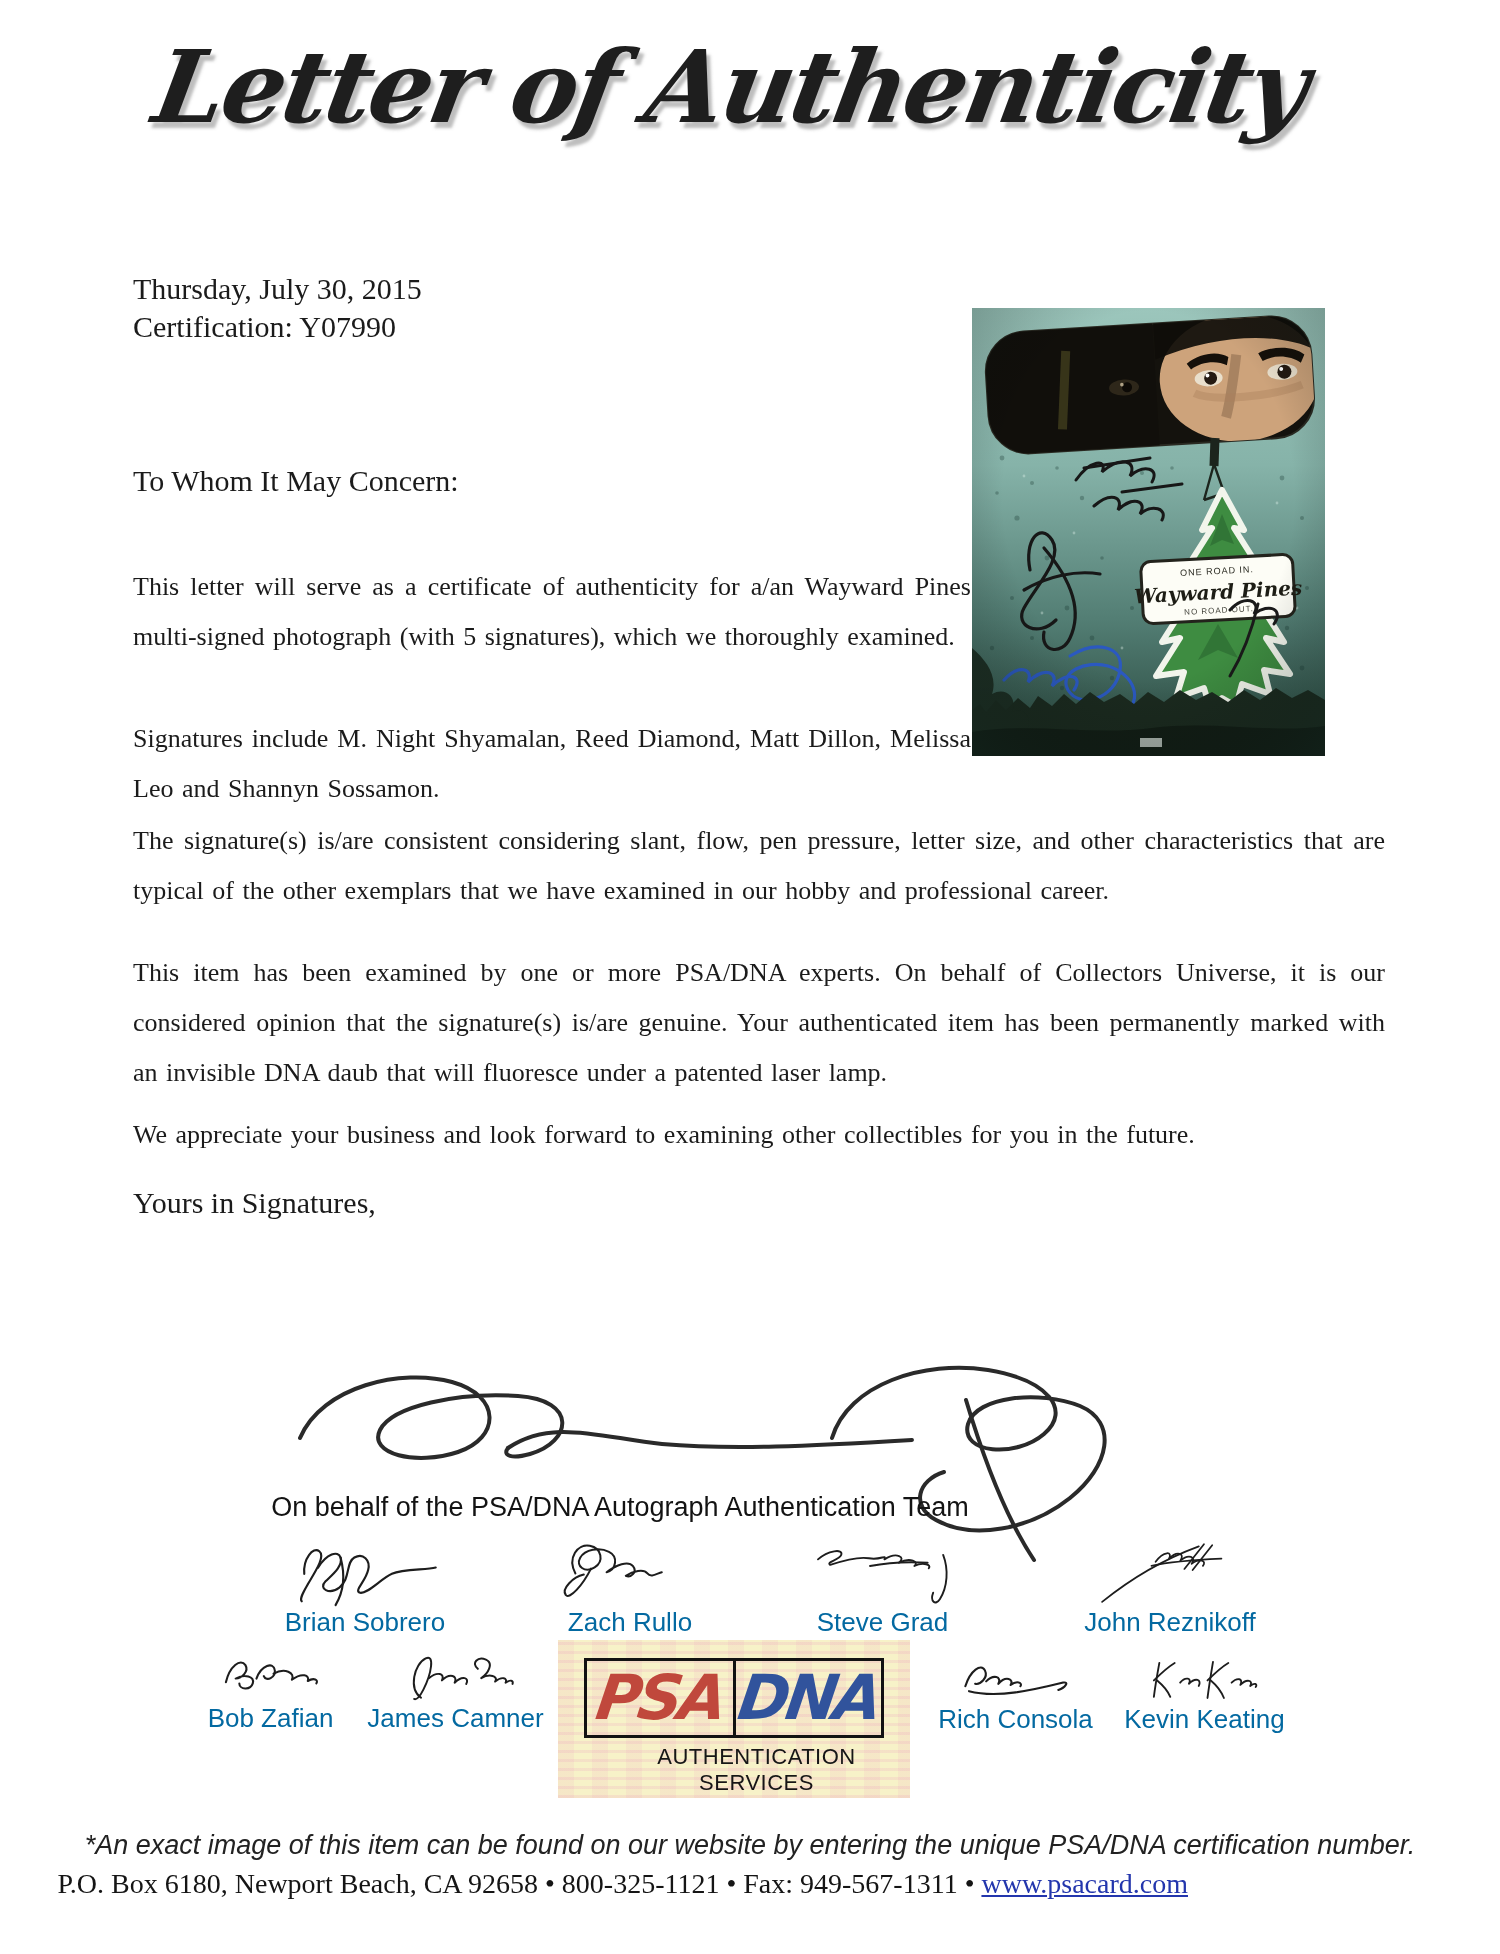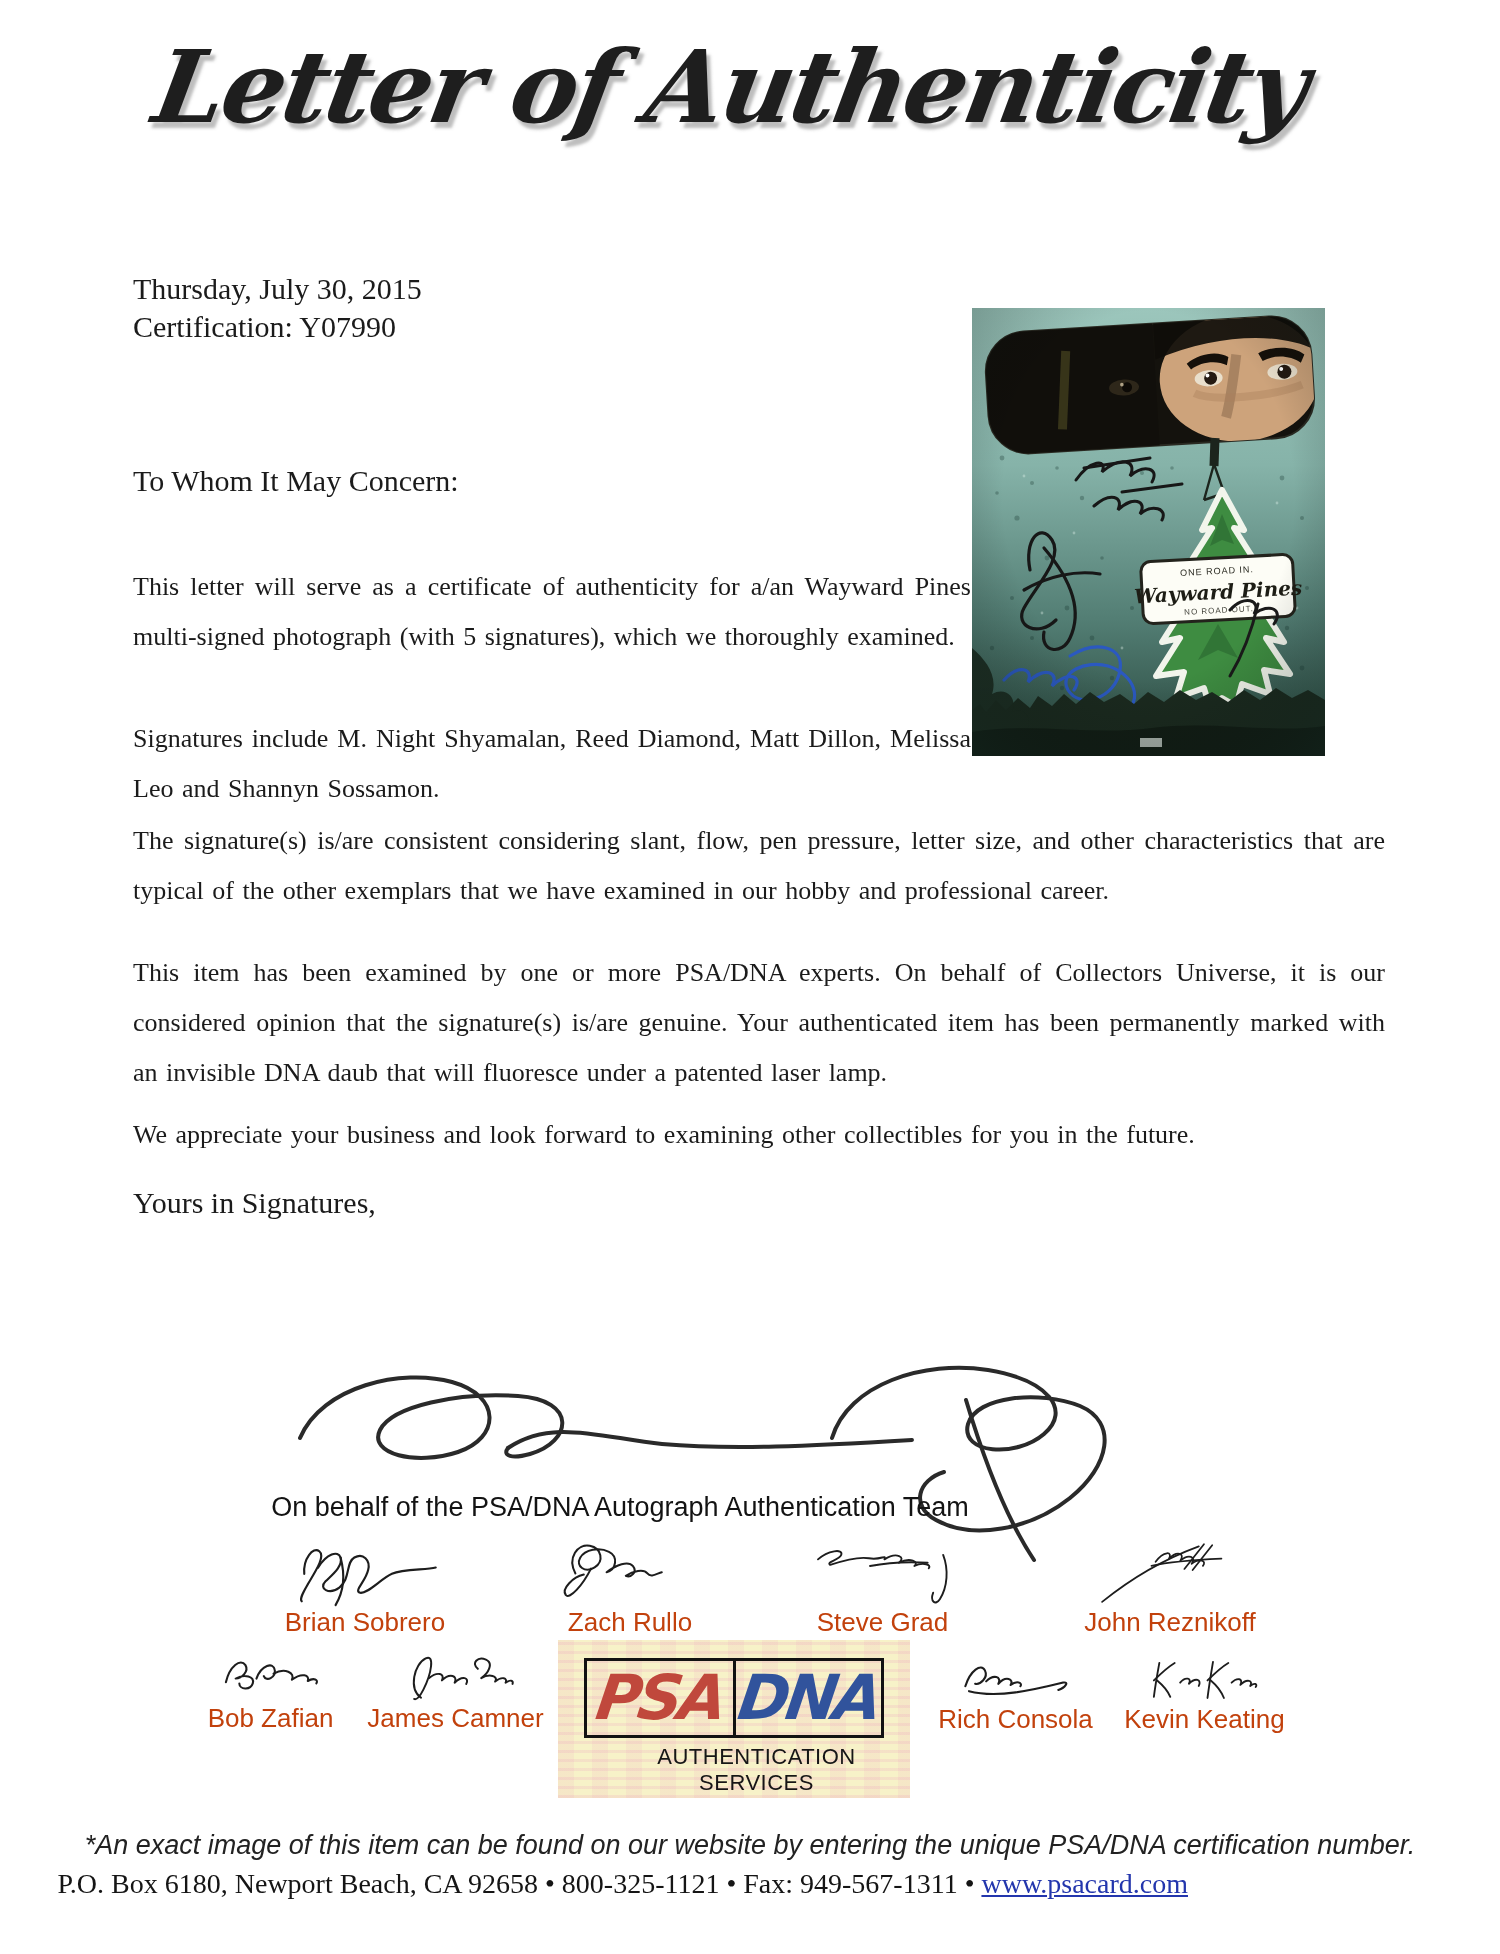--- a/index.html
+++ b/index.html
@@ -21,21 +21,21 @@
   .closing{position:absolute;left:133px;top:1186px;font-size:30px;}
   
   .photo{position:absolute;left:972px;top:308px;width:353px;height:448px;}
   .photo svg{display:block;}
   
   .master-sig{position:absolute;left:272px;top:1342px;width:880px;height:225px;overflow:visible;}
   .team-line{position:absolute;left:200px;top:1480px;width:840px;text-align:center;
     font-family:"Liberation Sans",sans-serif;font-size:27px;color:#131313;margin-top:12px;}
   .sig-block{position:absolute;text-align:center;}
   .sig-block svg{display:block;margin:0 auto;overflow:visible;}
-  .sig-name{font-family:"Liberation Sans",sans-serif;font-size:26px;color:#c2410c;white-space:nowrap;}
+  .sig-name{font-family:"Liberation Sans",sans-serif;font-size:26px;color:#0369a1;white-space:nowrap;}
   .ink path{fill:none;stroke:#1d1d1d;stroke-width:3.4;stroke-linecap:round;stroke-linejoin:round;}
   .master-sig path{fill:none;stroke:#2a2a2a;stroke-width:4;stroke-linecap:round;stroke-linejoin:round;}
   
   .cert-sticker{position:absolute;left:558px;top:1640px;width:352px;height:158px;
     background-color:#f7f2c8;
     background-image:
       repeating-linear-gradient(0deg, rgba(233,140,190,.17) 0 3px, transparent 3px 9px),
       repeating-linear-gradient(90deg, rgba(233,140,190,.11) 0 16px, transparent 16px 34px);}
   .logo-box{width:300px;height:80px;margin:18px auto 0;border:3px solid #121212;
     display:flex;box-sizing:border-box;}

